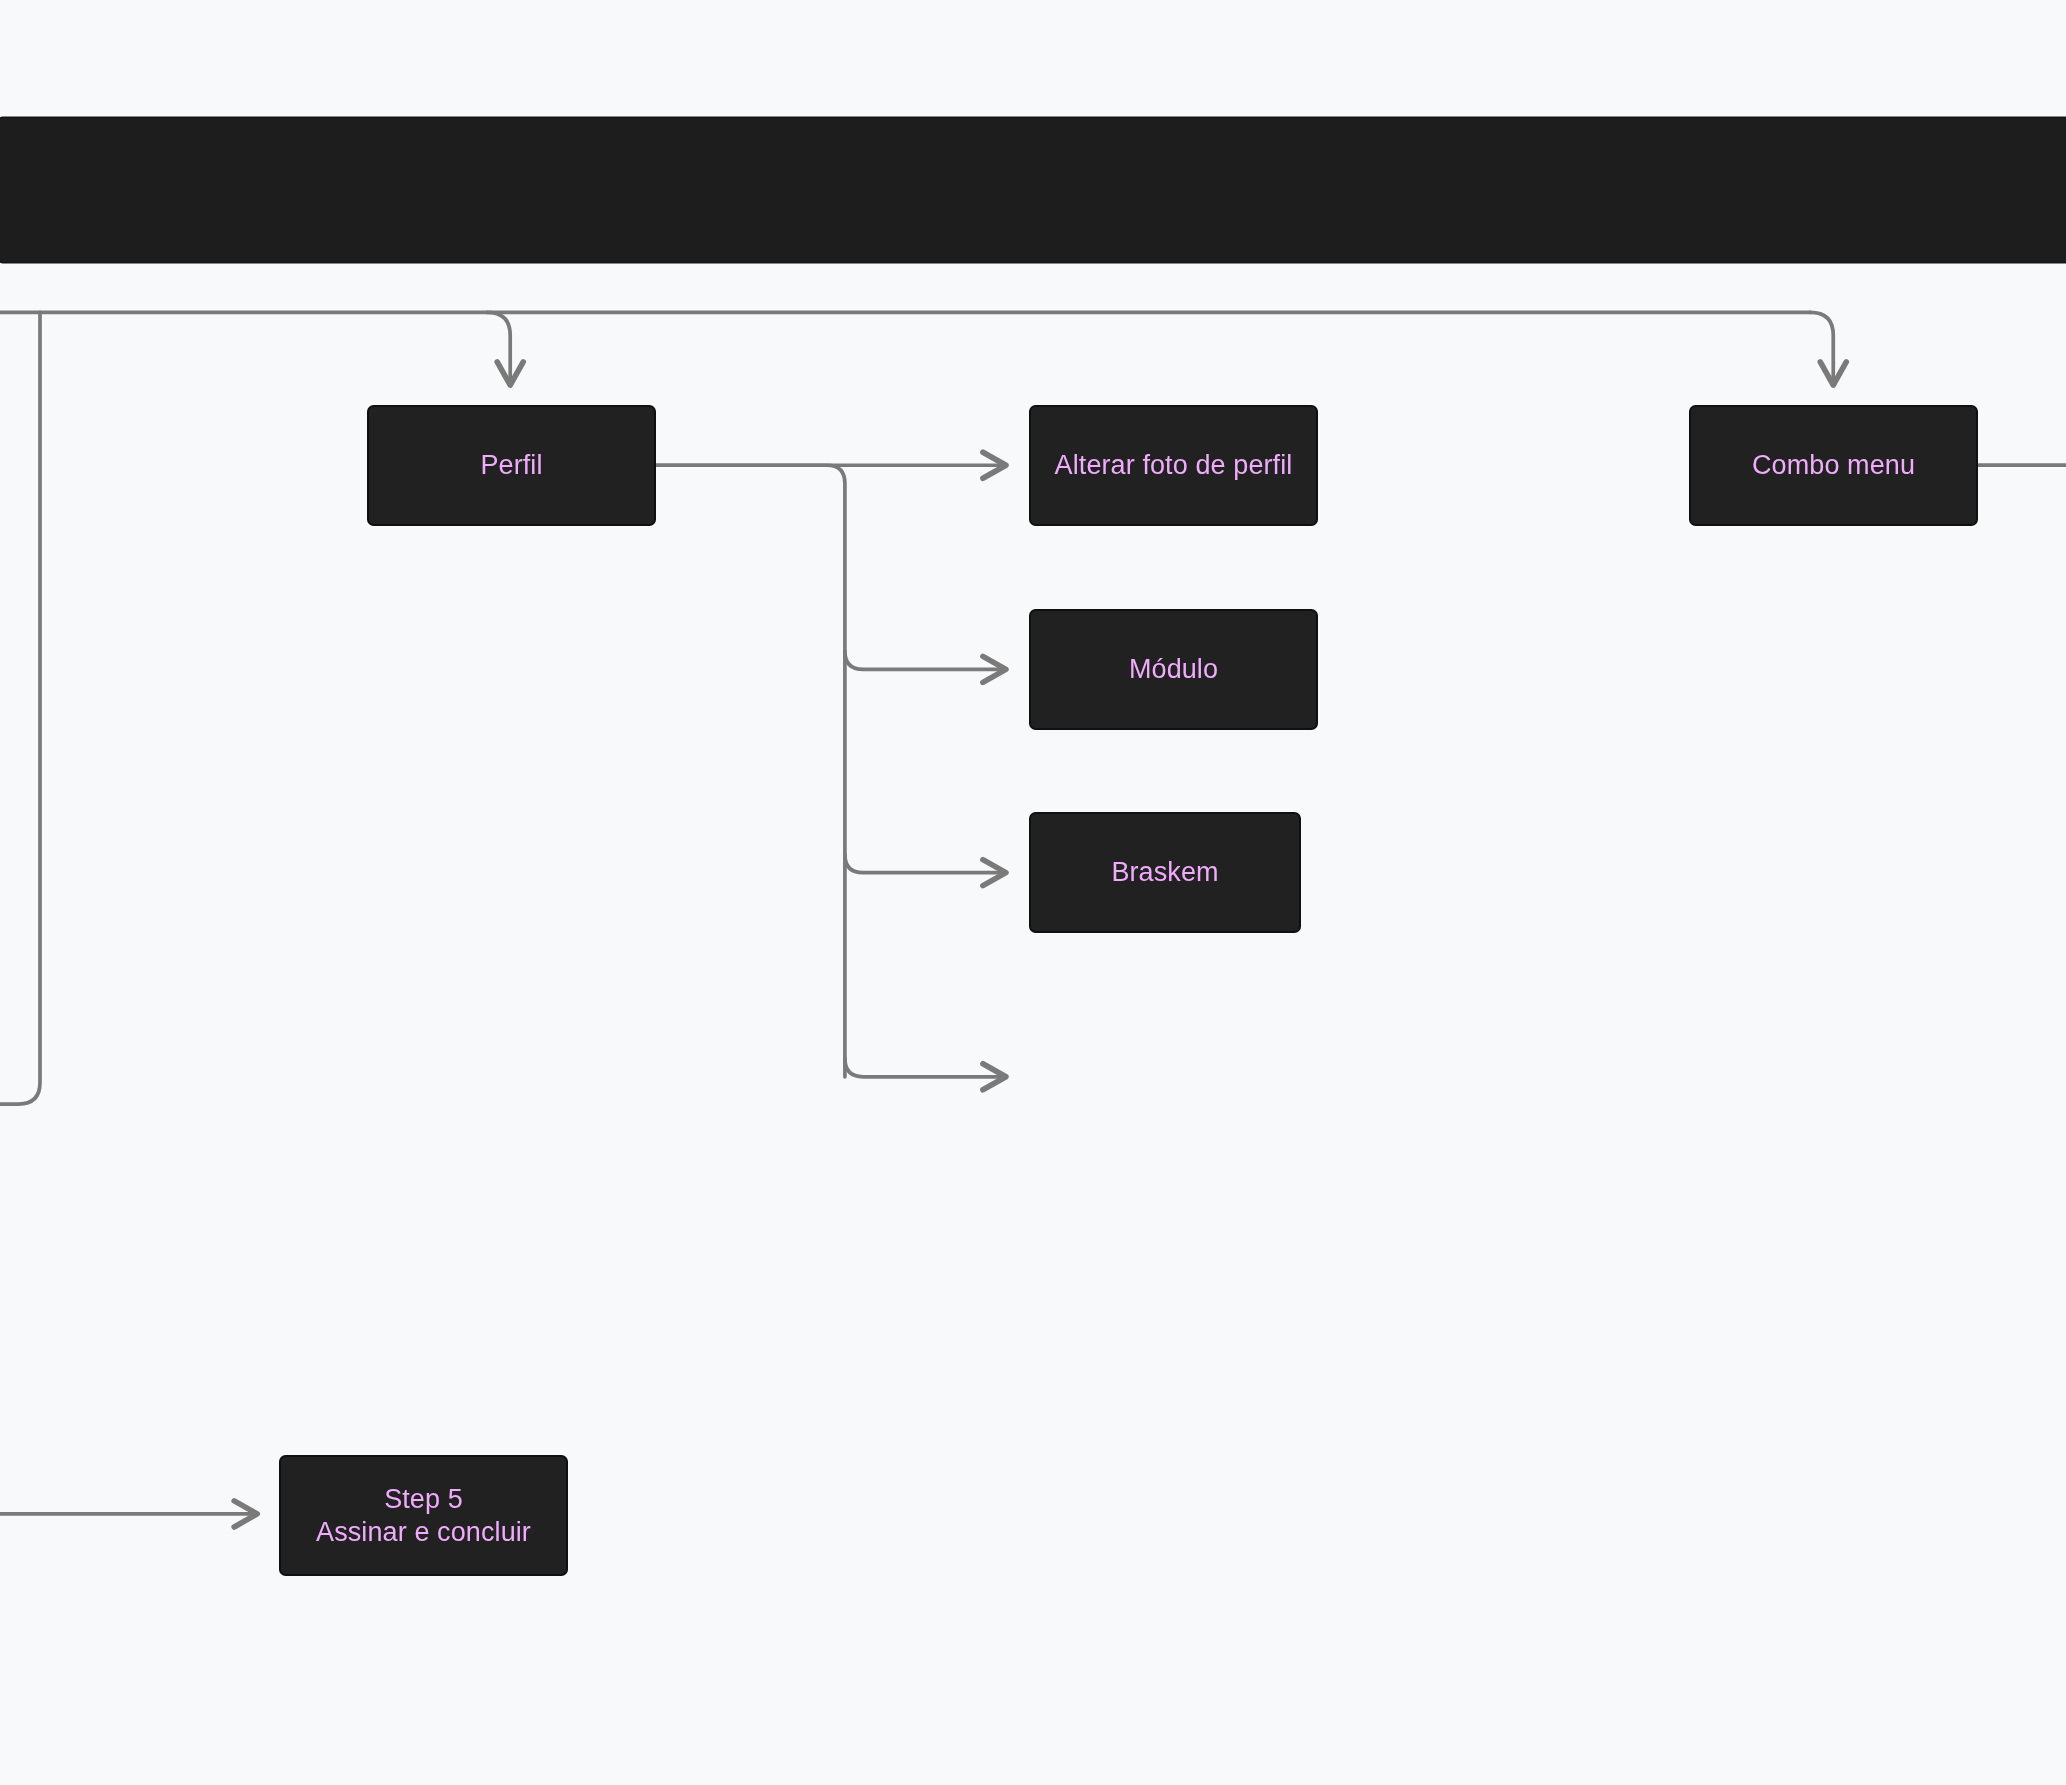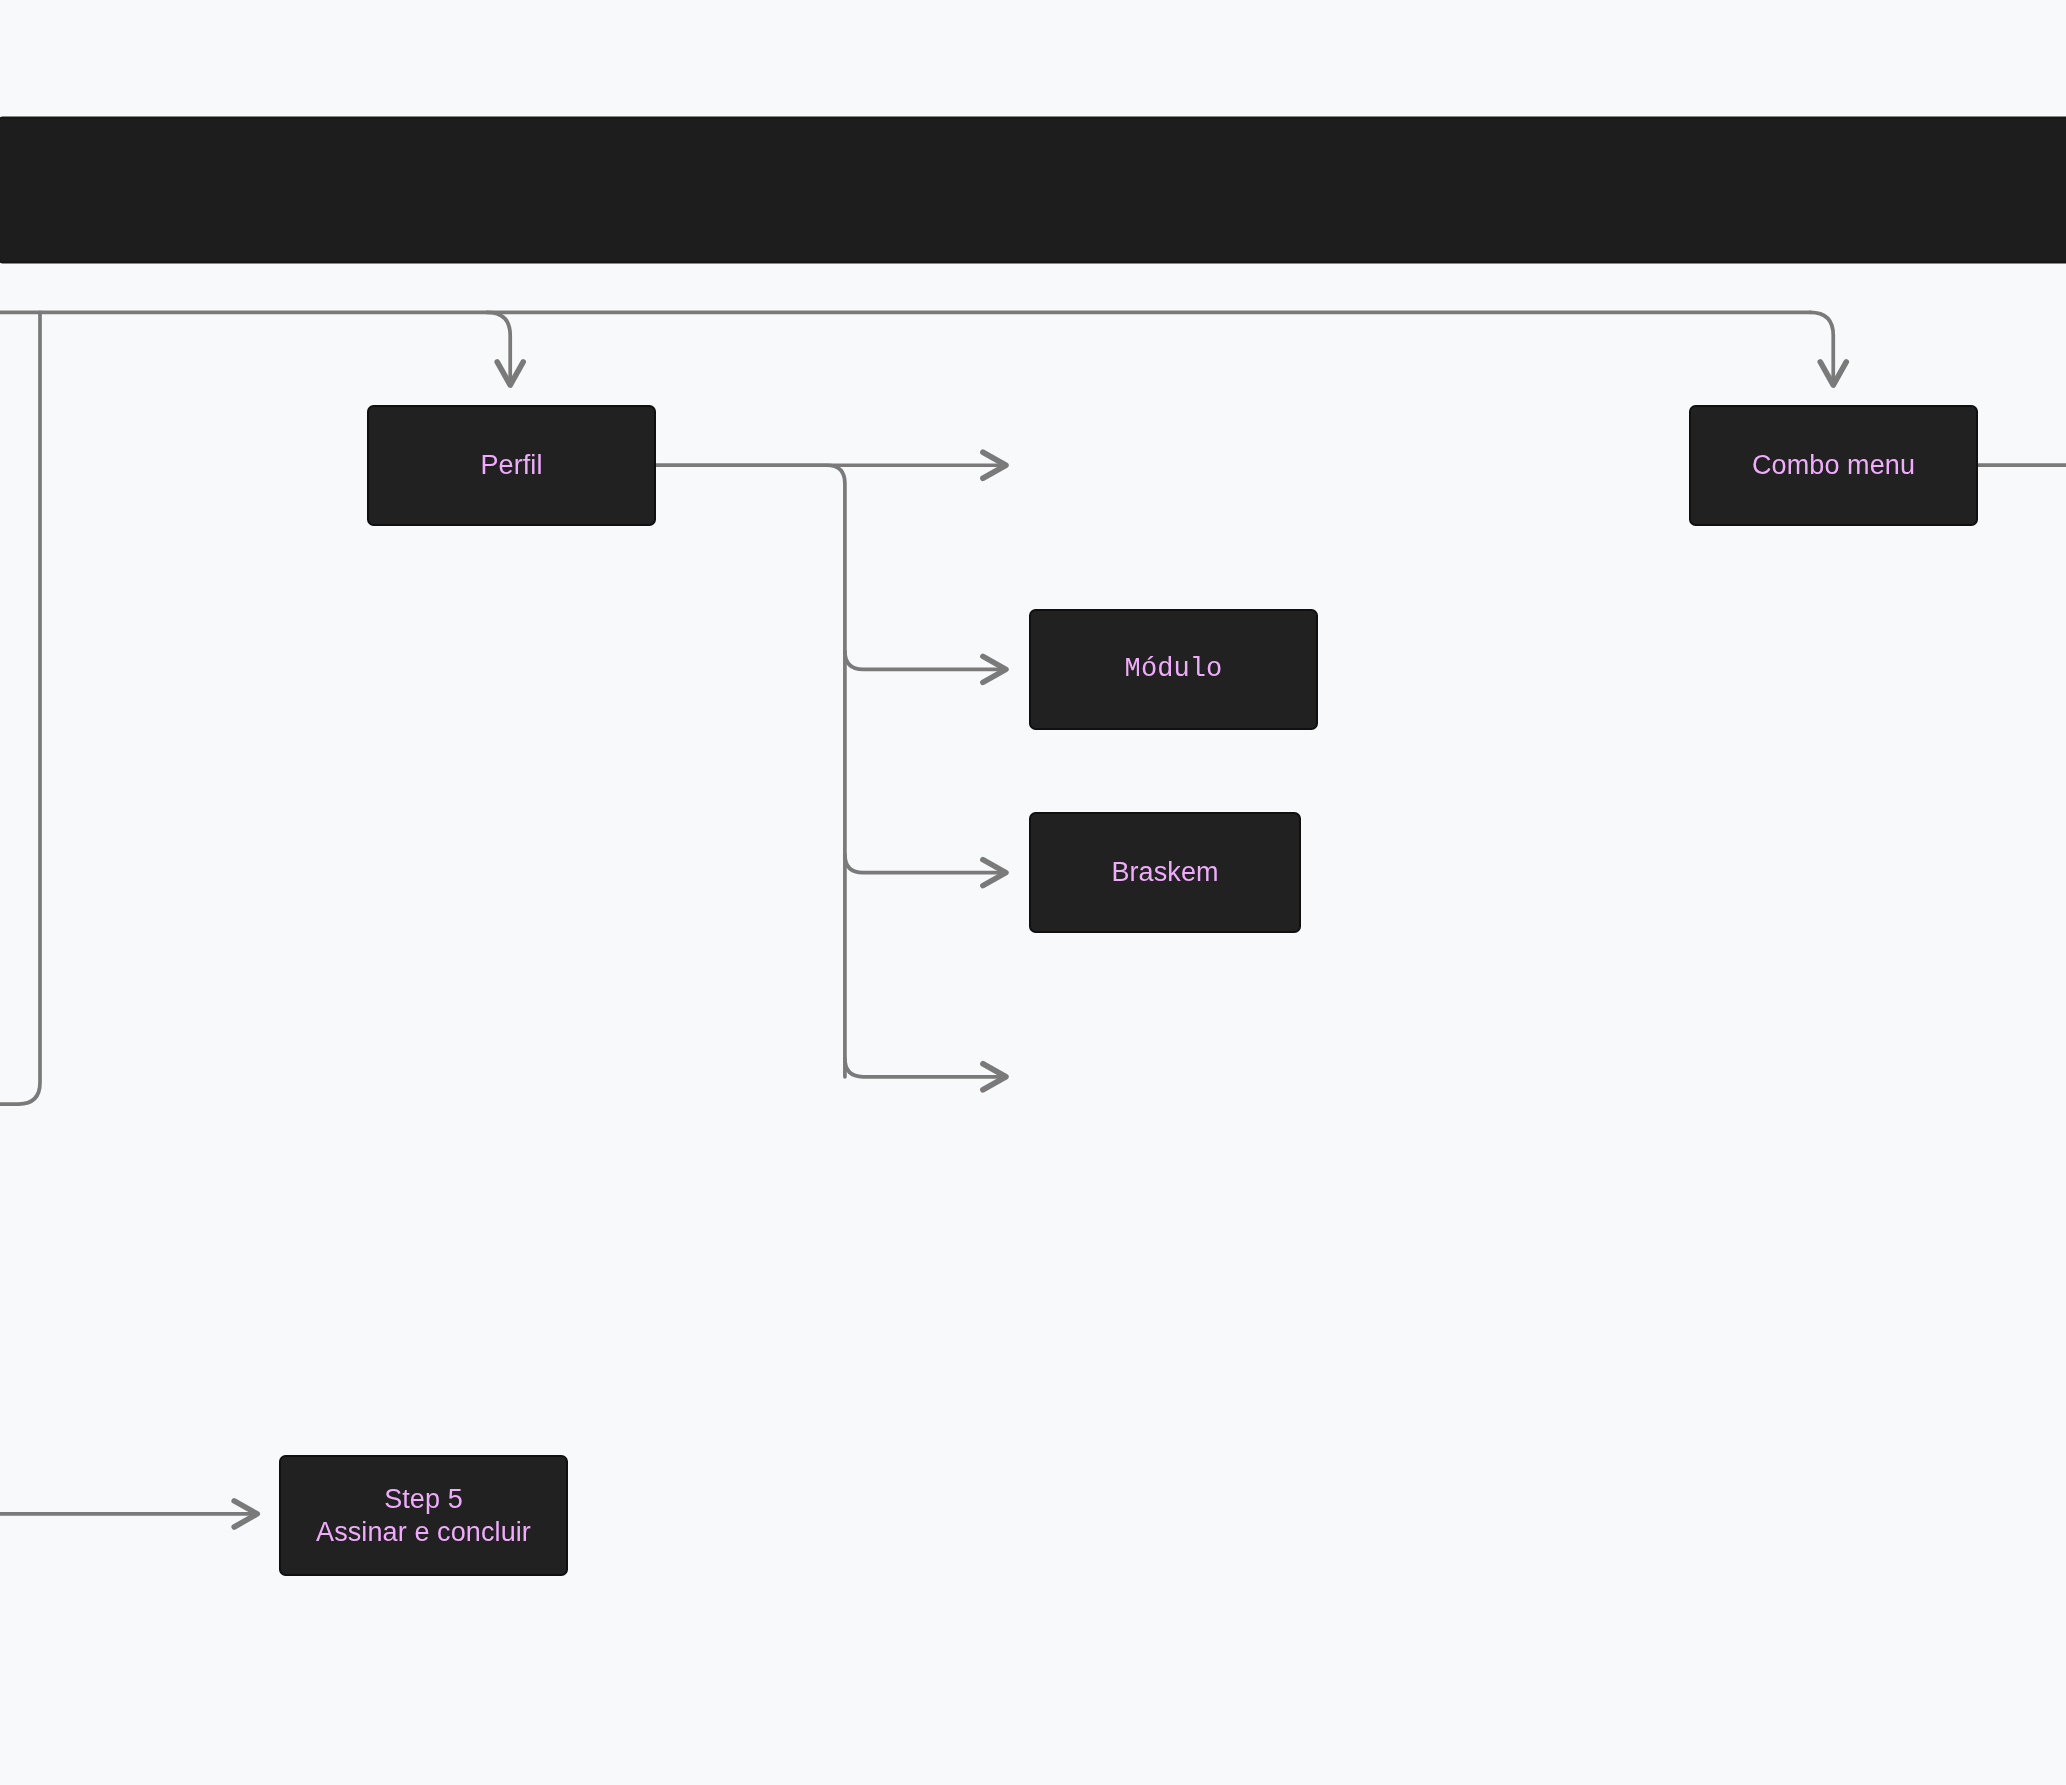--- a/index.html
+++ b/index.html
@@ -84,21 +84,22 @@
       <path d="M 5250,1940 Q 5250,1984 5294,1984 L 5648,1984" marker-end="url(#arrowR)"></path>
       <path d="M 5250,2372 Q 5250,2416 5294,2416 L 5648,2416" marker-end="url(#arrowR)"></path>
 
       <path d="M 0,3664 L 620,3664" marker-end="url(#arrowR)"></path>
     </g>
   </svg>
 
   <div class="topbar" style="left: 0px; top: 119px; width: 2657px; height: 142px;"></div>
 
   <div class="node" style="left: 367px; top: 405px; width: 289px; height: 121px;">Perfil</div>
-  <div class="node" style="left: 1029px; top: 609px; width: 289px; height: 121px; font-family: Liberation Mono, monospace;">Módulo</div>
+  <div class="node" style="left: 1029px; top: 405px; width: 289px; height: 121px;">Alterar foto de perfil</div>
+  <div class="node" style="left: 1029px; top: 609px; width: 289px; height: 121px;">Módulo</div>
   <div class="node" style="left: 1029px; top: 812px; width: 272px; height: 121px;">Braskem</div>
   <div class="node" style="left: 1689px; top: 405px; width: 289px; height: 121px; text-align: center;">Combo menu</div>
 
   <div class="node" style="left: 279px; top: 1455px; width: 289px; height: 121px;">Step 5
 Assinar e concluir</div>
 
 </div>
 
 
 </body></html>

